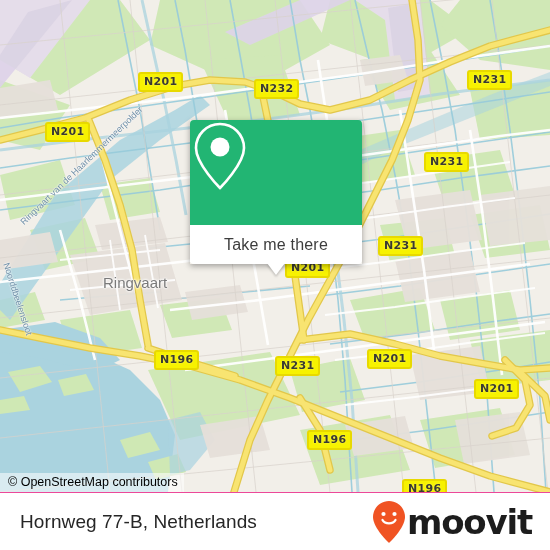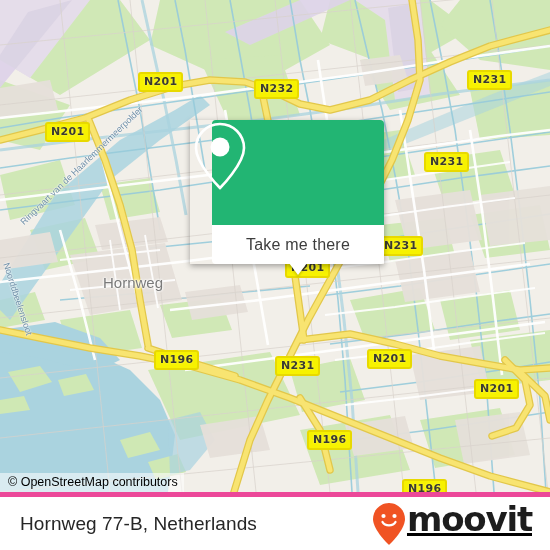--- a/index.html
+++ b/index.html
@@ -62,21 +62,20 @@
     white-space:nowrap;
   }
 
   
   #popup{
     position:absolute;left:190px;top:120px;width:172px;
     border-radius:0;
     box-shadow:0 2px 6px rgba(0,0,0,.35);
     overflow:visible;
     z-index:40;
-    padding-left:22px;
   }
   #popup-top{
     background:#22b573;
     height:105px;
     border-radius:4px 4px 0 0;
     display:flex;align-items:center;justify-content:center;
   }
   #popup-bottom{
     position:relative;
     background:#fff;
@@ -99,28 +98,28 @@
     border-top:12px solid #fff;
     filter:drop-shadow(0 2px 1px rgba(0,0,0,.2));
   }
 
   
   #footer{
     position:absolute;left:0;bottom:0;width:550px;height:58px;
     background:#ffffff;
     display:flex;align-items:center;justify-content:space-between;
     box-sizing:border-box;padding:0 18px 0 20px;
-    border-top:5px solid #ec4899;
+    border-top:1px solid #ec4899;
   }
   #address{
     color:#262626;font-size:19px;
     font-family:"Liberation Sans",sans-serif;
     letter-spacing:.1px;
   }
-  #brand{display:flex;gap:1px;text-decoration:underline;}
+  #brand{display:flex;align-items:center;gap:1px;}
   #brand-text{
     color:#1d1d1d;font-size:34px;font-weight:bold;
     font-family:"DejaVu Sans",sans-serif;
     letter-spacing:-1.2px;line-height:1;
   }
 </style>
 </head>
 <body>
 
 <div id="app">
@@ -309,21 +308,21 @@
           <path d="M300,340 L350,334 L395,344 L440,356 L485,364 L520,370 L550,368"></path>
           <path d="M148,348 L190,362 L235,376"></path>
           <path d="M505,360 L525,380 L530,405 L516,428 L492,436"></path>
           <path d="M520,372 L545,396 L550,420"></path>
           <path d="M300,398 L320,430 L330,470"></path>
         </g>
 
       </g>
     </svg>
 
-    <span class="place-label" style="left:103px;top:274px;">Hornweg</span>
+    <span class="place-label" style="left:103px;top:274px;">Ringvaart</span>
 
     <span class="water-label" style="left:22px;top:218px;transform:rotate(-44deg);transform-origin:0 50%;">Ringvaart van de Haarlemmermeerpolder</span>
     <span class="water-label" style="left:6px;top:258px;transform:rotate(72deg);transform-origin:0 50%;">Noorddbeelensloot</span>
 
     <span class="shield" style="left:138px;top:72px;">N201</span>
     <span class="shield" style="left:245px;top:79px;margin-left:9px;">N232</span>
     <span class="shield" style="left:467px;top:70px;">N231</span>
     <span class="shield" style="left:45px;top:122px;">N201</span>
     <span class="shield" style="left:424px;top:152px;">N231</span>
     <span class="shield" style="left:378px;top:236px;">N231</span>

